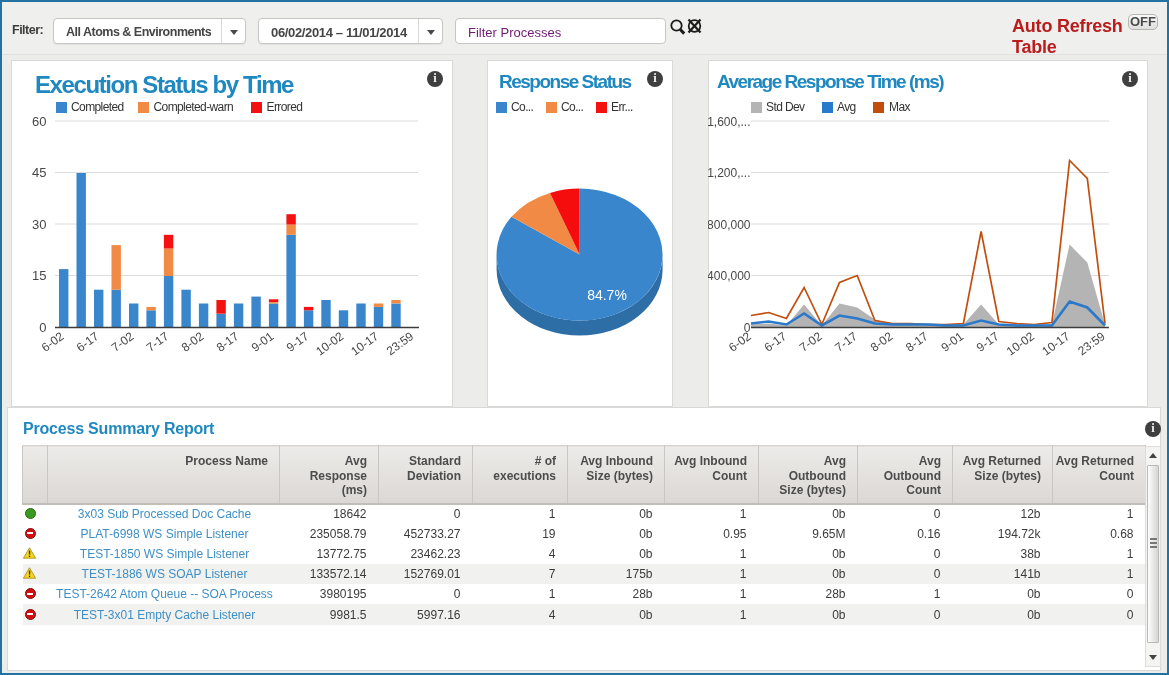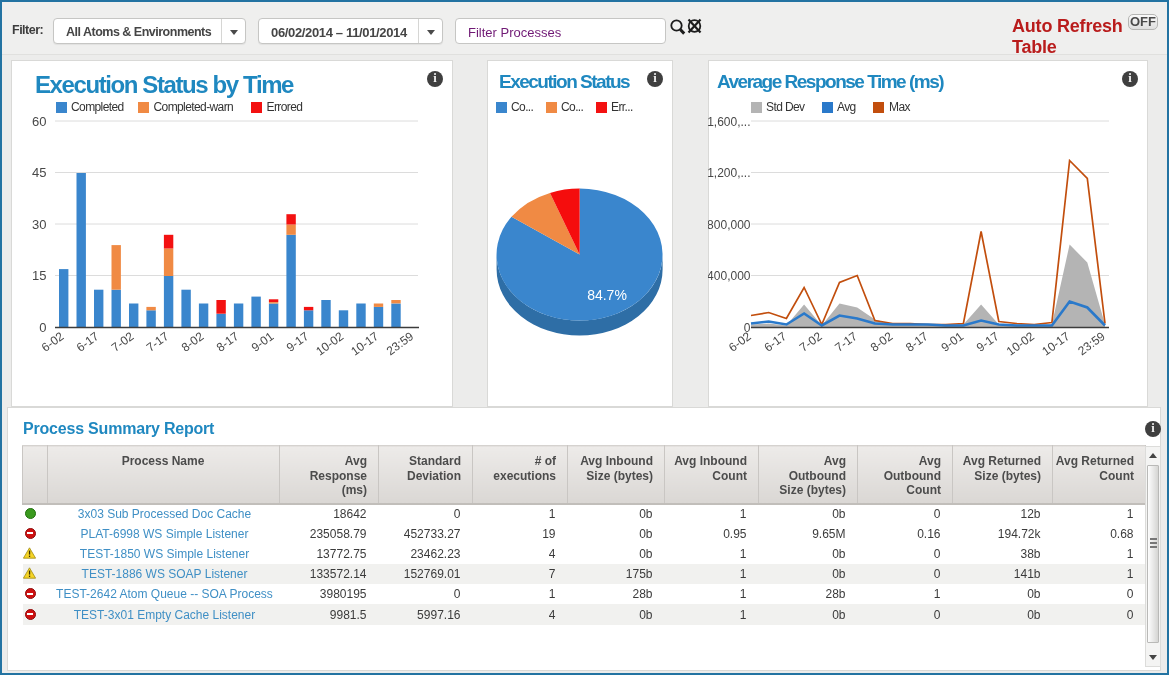--- a/index.html
+++ b/index.html
@@ -10,21 +10,21 @@
 .title{position:absolute;font-weight:bold;color:#1f88c0;letter-spacing:-0.3px}
 .ddl{position:absolute;height:26px;background:#fff;border:1px solid #c6c6c4;border-radius:4px;box-shadow:0 1px 1px rgba(0,0,0,.06)}
 .ddl .txt{position:absolute;left:12px;top:6px;font-size:12.5px;letter-spacing:-0.5px;font-weight:bold;color:#454545;white-space:nowrap}
 .ddl .sep{position:absolute;right:23px;top:0;width:1px;height:100%;background:#d6d6d4}
 .ddl .arr{position:absolute;right:7px;top:11px;width:0;height:0;border-left:4.5px solid transparent;border-right:4.5px solid transparent;border-top:5px solid #4a4a4a}
 .lsq{position:absolute;width:11px;height:11px}
 .ltx{position:absolute;font-size:12px;letter-spacing:-0.6px;color:#333;white-space:nowrap}
 .info{position:absolute;width:16px;height:16px;border-radius:8px;background:#3f3f3f;color:#f2f2f2;text-align:center;font:bold 12.5px/15.5px "Liberation Serif",serif;z-index:5}
 #rpt{position:absolute;left:22px;top:445px;border-collapse:collapse;table-layout:fixed}
 #rpt th{background:linear-gradient(#edebe9,#dad7d4);border-right:1px solid #c9c6c3;border-bottom:2px solid #c1beba;border-top:1px solid #d5d2cf;vertical-align:top;padding:8px 11px 0 0;font-size:12px;line-height:14.5px;color:#4c4c4c;text-align:right;height:58px;overflow:hidden}
-#rpt th.hname{text-align:center;padding-left:10px}
+#rpt th.hname{text-align:right;padding-left:10px}
 #rpt th:first-child{border-left:1px solid #c9c6c3}
 #rpt td{font-size:12px;color:#3b3b3b;text-align:right;padding:0 12px 0 0;height:20.2px;overflow:hidden;white-space:nowrap}
 #rpt tr.even{background:#f1f1ef}
 #rpt td.ncell{text-align:center;padding:0 0 0 2px}
 #rpt .lnk{color:#3f8fc5}
 .ic{display:inline-block;width:11px;height:11px;border-radius:50%;vertical-align:-1px}
 .icg{background:#3a9a1e;border:1px solid #20700d}
 .icr{background:#cf1010;border:1px solid #8e0b0b;position:relative}
 .icr .bar{position:absolute;left:1.5px;top:3.5px;width:6px;height:2px;background:#fff}
 #sb{position:absolute;left:1145px;top:446px;width:16px;height:221px;background:#f4f4f3;border:1px solid #dcdcda}
@@ -55,21 +55,21 @@
 <svg class="abs" style="left:668px;top:18px" width="40" height="20" viewBox="0 0 40 20">
     <circle cx="8.5" cy="7.5" r="5.2" fill="none" stroke="#1c1c1c" stroke-width="1.8"></circle>
     <line x1="12.3" y1="11.5" x2="16.2" y2="15.6" stroke="#1c1c1c" stroke-width="3"></line>
     <circle cx="26.5" cy="8" r="5.8" fill="none" stroke="#1c1c1c" stroke-width="1.8"></circle>
     <line x1="20.5" y1="1.5" x2="32.5" y2="14.5" stroke="#1c1c1c" stroke-width="2.2"></line>
     <line x1="32.5" y1="1.5" x2="20.5" y2="14.5" stroke="#1c1c1c" stroke-width="2.2"></line>
   </svg>
 <div class="abs" style="left:1012px;top:16px;font-size:18px;letter-spacing:-0.2px;font-weight:bold;color:#b91c1c">Auto Refresh Table</div>
 <div class="abs" style="left:1128px;top:14px;width:30px;height:16px;background:linear-gradient(#fafafa,#dedede);border:1px solid #b5b5b3;border-radius:5px;font-size:13px;font-weight:bold;color:#4a4a4a;text-align:center;line-height:14px">OFF</div>
 <div class="title" style="left:35px;top:71px;font-size:24px;letter-spacing:-1.4px">Execution Status by Time</div>
-<div class="title" style="left:499px;top:71px;font-size:19px;letter-spacing:-1.5px">Execution Status</div>
+<div class="title" style="left:499px;top:71px;font-size:19px;letter-spacing:-1.5px">Response Status</div>
 <div class="title" style="left:717px;top:71px;font-size:19px;letter-spacing:-1.5px">Average Response Time (ms)</div>
 <div class="title" style="left:23px;top:420px;font-size:16px;letter-spacing:-0.2px">Process Summary Report</div>
 <div class="info" style="left:427px;top:71px">i</div>
 <div class="info" style="left:647px;top:71px">i</div>
 <div class="info" style="left:1122px;top:71px">i</div>
 <div class="info" style="left:1145px;top:421px">i</div>
 <div class="lsq" style="left:56px;top:101.5px;background:#3a86cd"></div>
 <div class="ltx" style="left:71px;top:99.5px">Completed</div>
 <div class="lsq" style="left:137.5px;top:101.5px;background:#f08a44"></div>
 <div class="ltx" style="left:153.5px;top:99.5px">Completed-warn</div>

